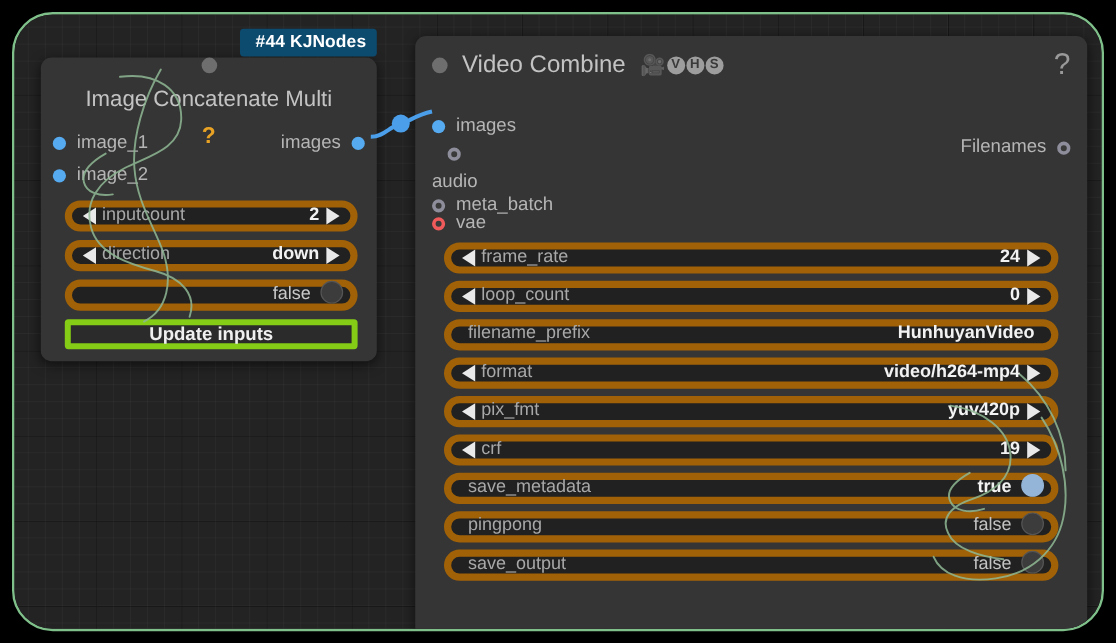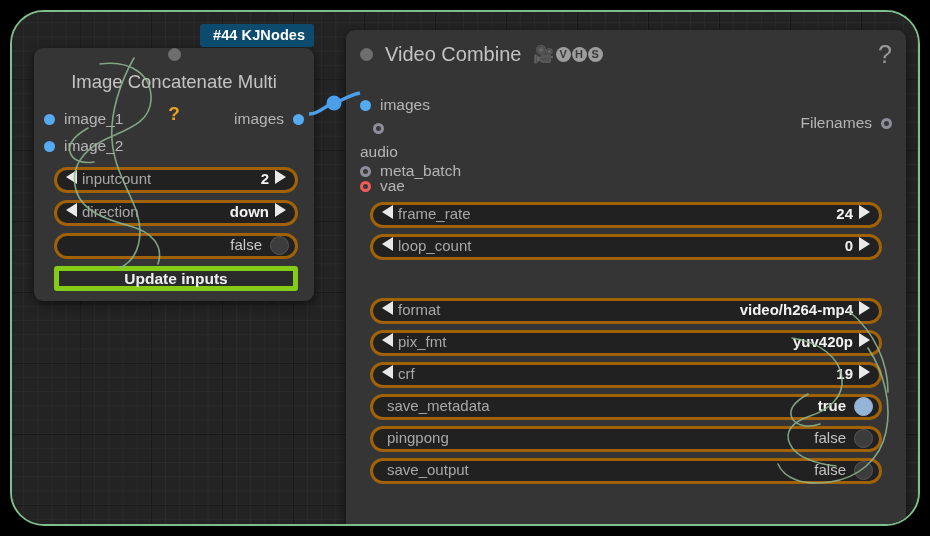--- a/index.html
+++ b/index.html
@@ -72,23 +72,23 @@
   .dot-ring  { width: 11px; height: 11px; border-radius: 50%; flex:0 0 auto;
                border: 3px solid #8d8d9b; background: #3a3a3a; }
   .dot-ring.vae { border-color: #f05a5a; }
   .slot-out { justify-content: flex-end; }
 
   
   .widget {
     position: absolute;
     height: 26px;
     background: #212121;
-    border: 3px solid #a16207;
+    border: 6px solid #a16207;
     border-radius: 13px;
-    display: flex; align-items: flex-start;
+    display: flex; align-items: flex-end;
     padding: 0 9px;
     color: #b0b0b0;
     font-size: 15px;
   }
   .widget .wlabel { color: #a8a8a8; white-space: nowrap; }
   .widget .wvalue { margin-left: auto; color: #f2f2f2; font-weight: bold;
                     white-space: nowrap; }
   .arrow-l, .arrow-r {
     width: 0; height: 0; flex: 0 0 auto;
     border-top: 7px solid transparent;
@@ -226,20 +226,24 @@
         <div class="arrow-r"></div>
       </div>
 
       <div class="widget" style="left:24px; top:204px; width:512px;">
         <div class="arrow-l"></div>
         <span class="wlabel">loop_count</span>
         <span class="wvalue">0</span>
         <div class="arrow-r"></div>
       </div>
 
+      <div class="widget noarrow" style="left:24px; top:236px; width:512px; padding-right:14px;">
+        <span class="wlabel">filename_prefix</span>
+        <span class="wvalue">HunhuyanVideo</span>
+      </div>
 
       <div class="widget" style="left:24px; top:268px; width:512px;">
         <div class="arrow-l"></div>
         <span class="wlabel">format</span>
         <span class="wvalue">video/h264-mp4</span>
         <div class="arrow-r"></div>
       </div>
 
       <div class="widget" style="left:24px; top:300px; width:512px;">
         <div class="arrow-l"></div>

